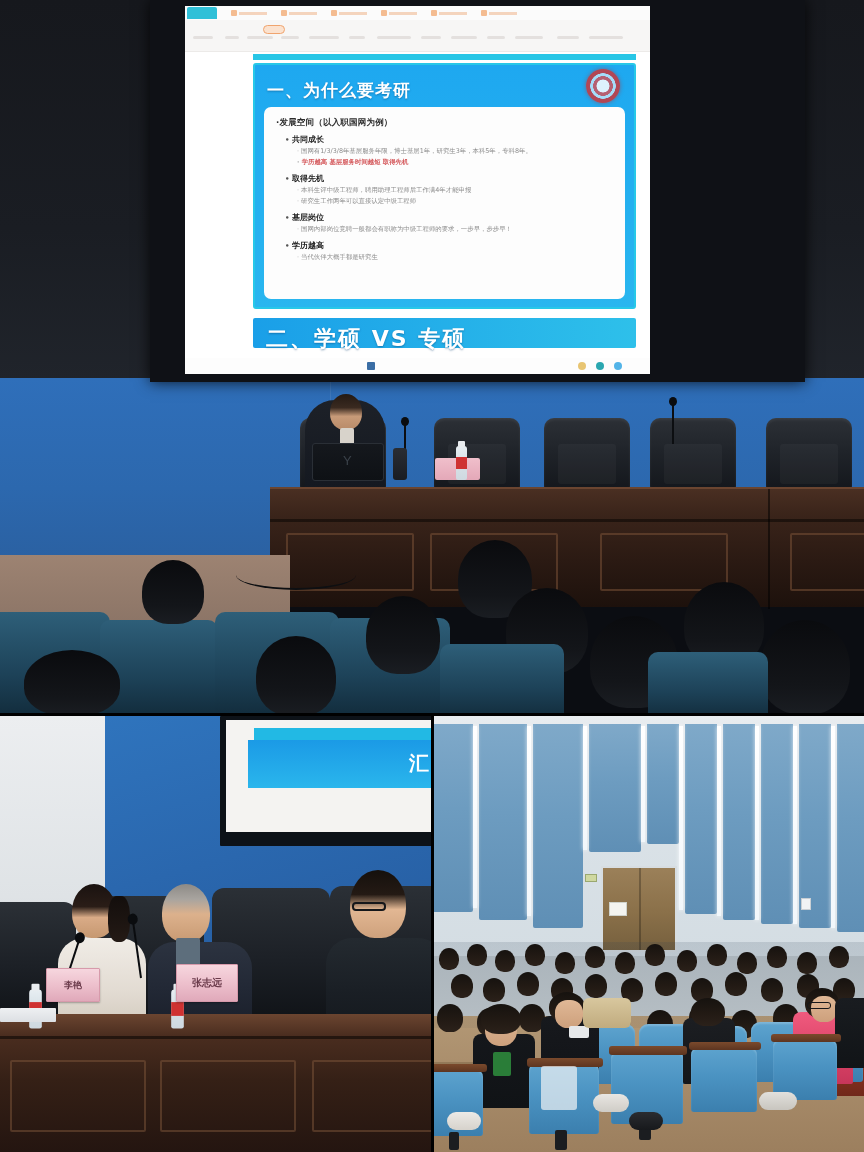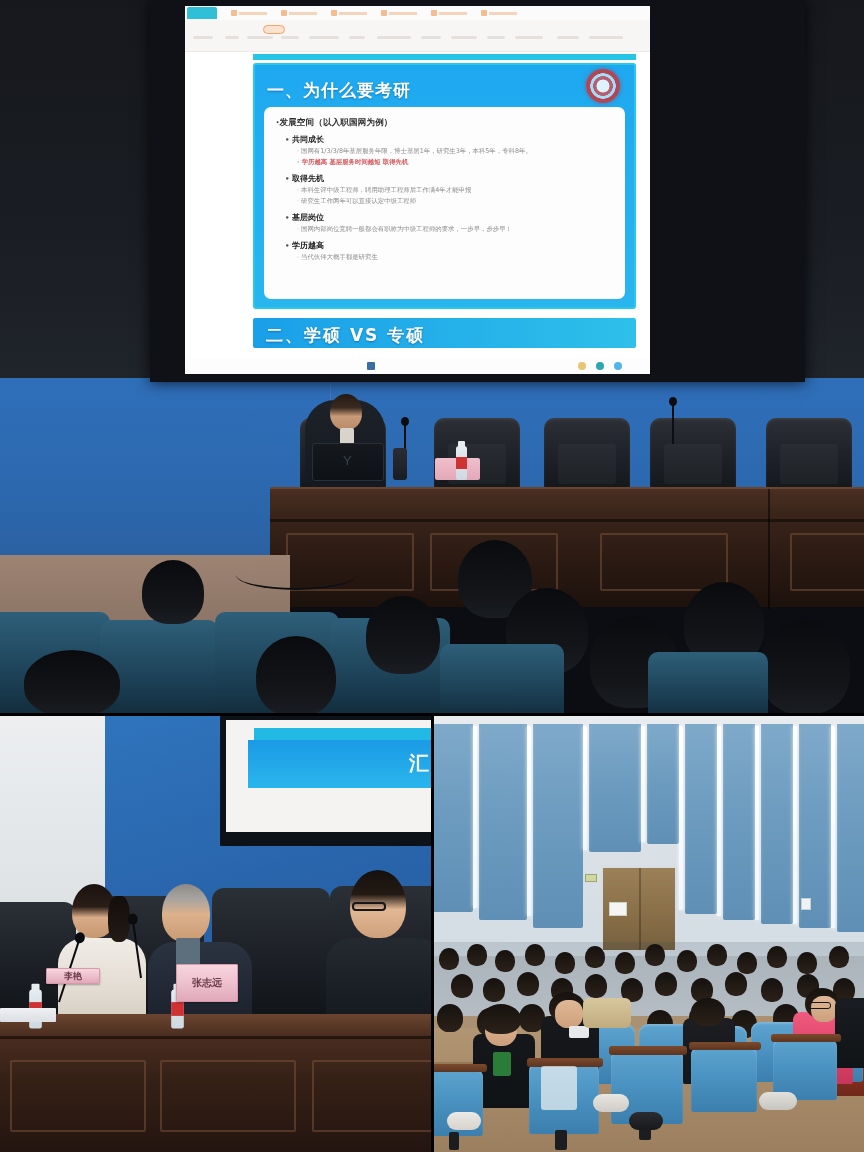--- a/index.html
+++ b/index.html
@@ -99,21 +99,21 @@
   .bl-l3{ color:#8d8d8d; font-size:6.4px; margin:1px 0 1px 22px; line-height:1.55;
           font-family:"DejaVu Sans",sans-serif;}
   .bl-l3:before{content:"· "; color:#aaa;}
   .hl{ color:#d4575a; font-weight:bold; }
   .sld-foot{
     position:absolute; left:0; top:264px; width:100%; height:30px;
     background:linear-gradient(90deg,#1a9fe8 0%,#2ec0ea 100%);
     border-radius:2px;
   }
   .sld-foot span{
-    position:absolute; left:13px; top:6px; color:#fff; font-weight:bold; font-size:17px;
+    position:absolute; left:13px; top:6px; color:#fff; font-weight:bold; font-size:22px;
     letter-spacing:2px; text-shadow:0 1px 2px rgba(0,60,110,.45);
     font-family:"DejaVu Sans",sans-serif;
   }
   .taskbar{
     position:absolute; left:0; bottom:0; width:100%; height:16px; background:#fdfdfd;
   }
   .tb-ico{ position:absolute; bottom:4px; width:8px;height:8px; border-radius:50%;}
 
   
   .podium-table{
@@ -559,21 +559,21 @@
 
   <div class="pnl-table">
     <div class="pnl-table-panel" style="left:10px;  width:136px;"></div>
     <div class="pnl-table-panel" style="left:160px; width:136px;"></div>
     <div class="pnl-table-panel" style="left:312px; width:136px;"></div>
   </div>
 
   <div class="bottle" style="left:30px;  top:276px; transform:scale(1.15);"></div>
   <div class="bottle" style="left:172px; top:276px; transform:scale(1.15);"></div>
 
-  <div class="nameplate" style="left:46px;  top:252px; width:54px; height:16px; font-size:9px;">李艳</div>
+  <div class="nameplate" style="left:46px;  top:252px; width:54px; height:34px; font-size:9px;">李艳</div>
   <div class="nameplate" style="left:176px; top:248px; width:62px; height:38px; font-size:10px;">张志远</div>
 
   <div style="position:absolute; left:0px; top:292px; width:56px; height:14px;
       background:linear-gradient(180deg,#eef0f2 0%,#dcdfe3 100%); border-radius:1px;"></div>
 </div>
 
 <div id="photo-audience">
 
   <div class="hall-wallbase"></div>
   <div class="hall-ceiling"></div>

